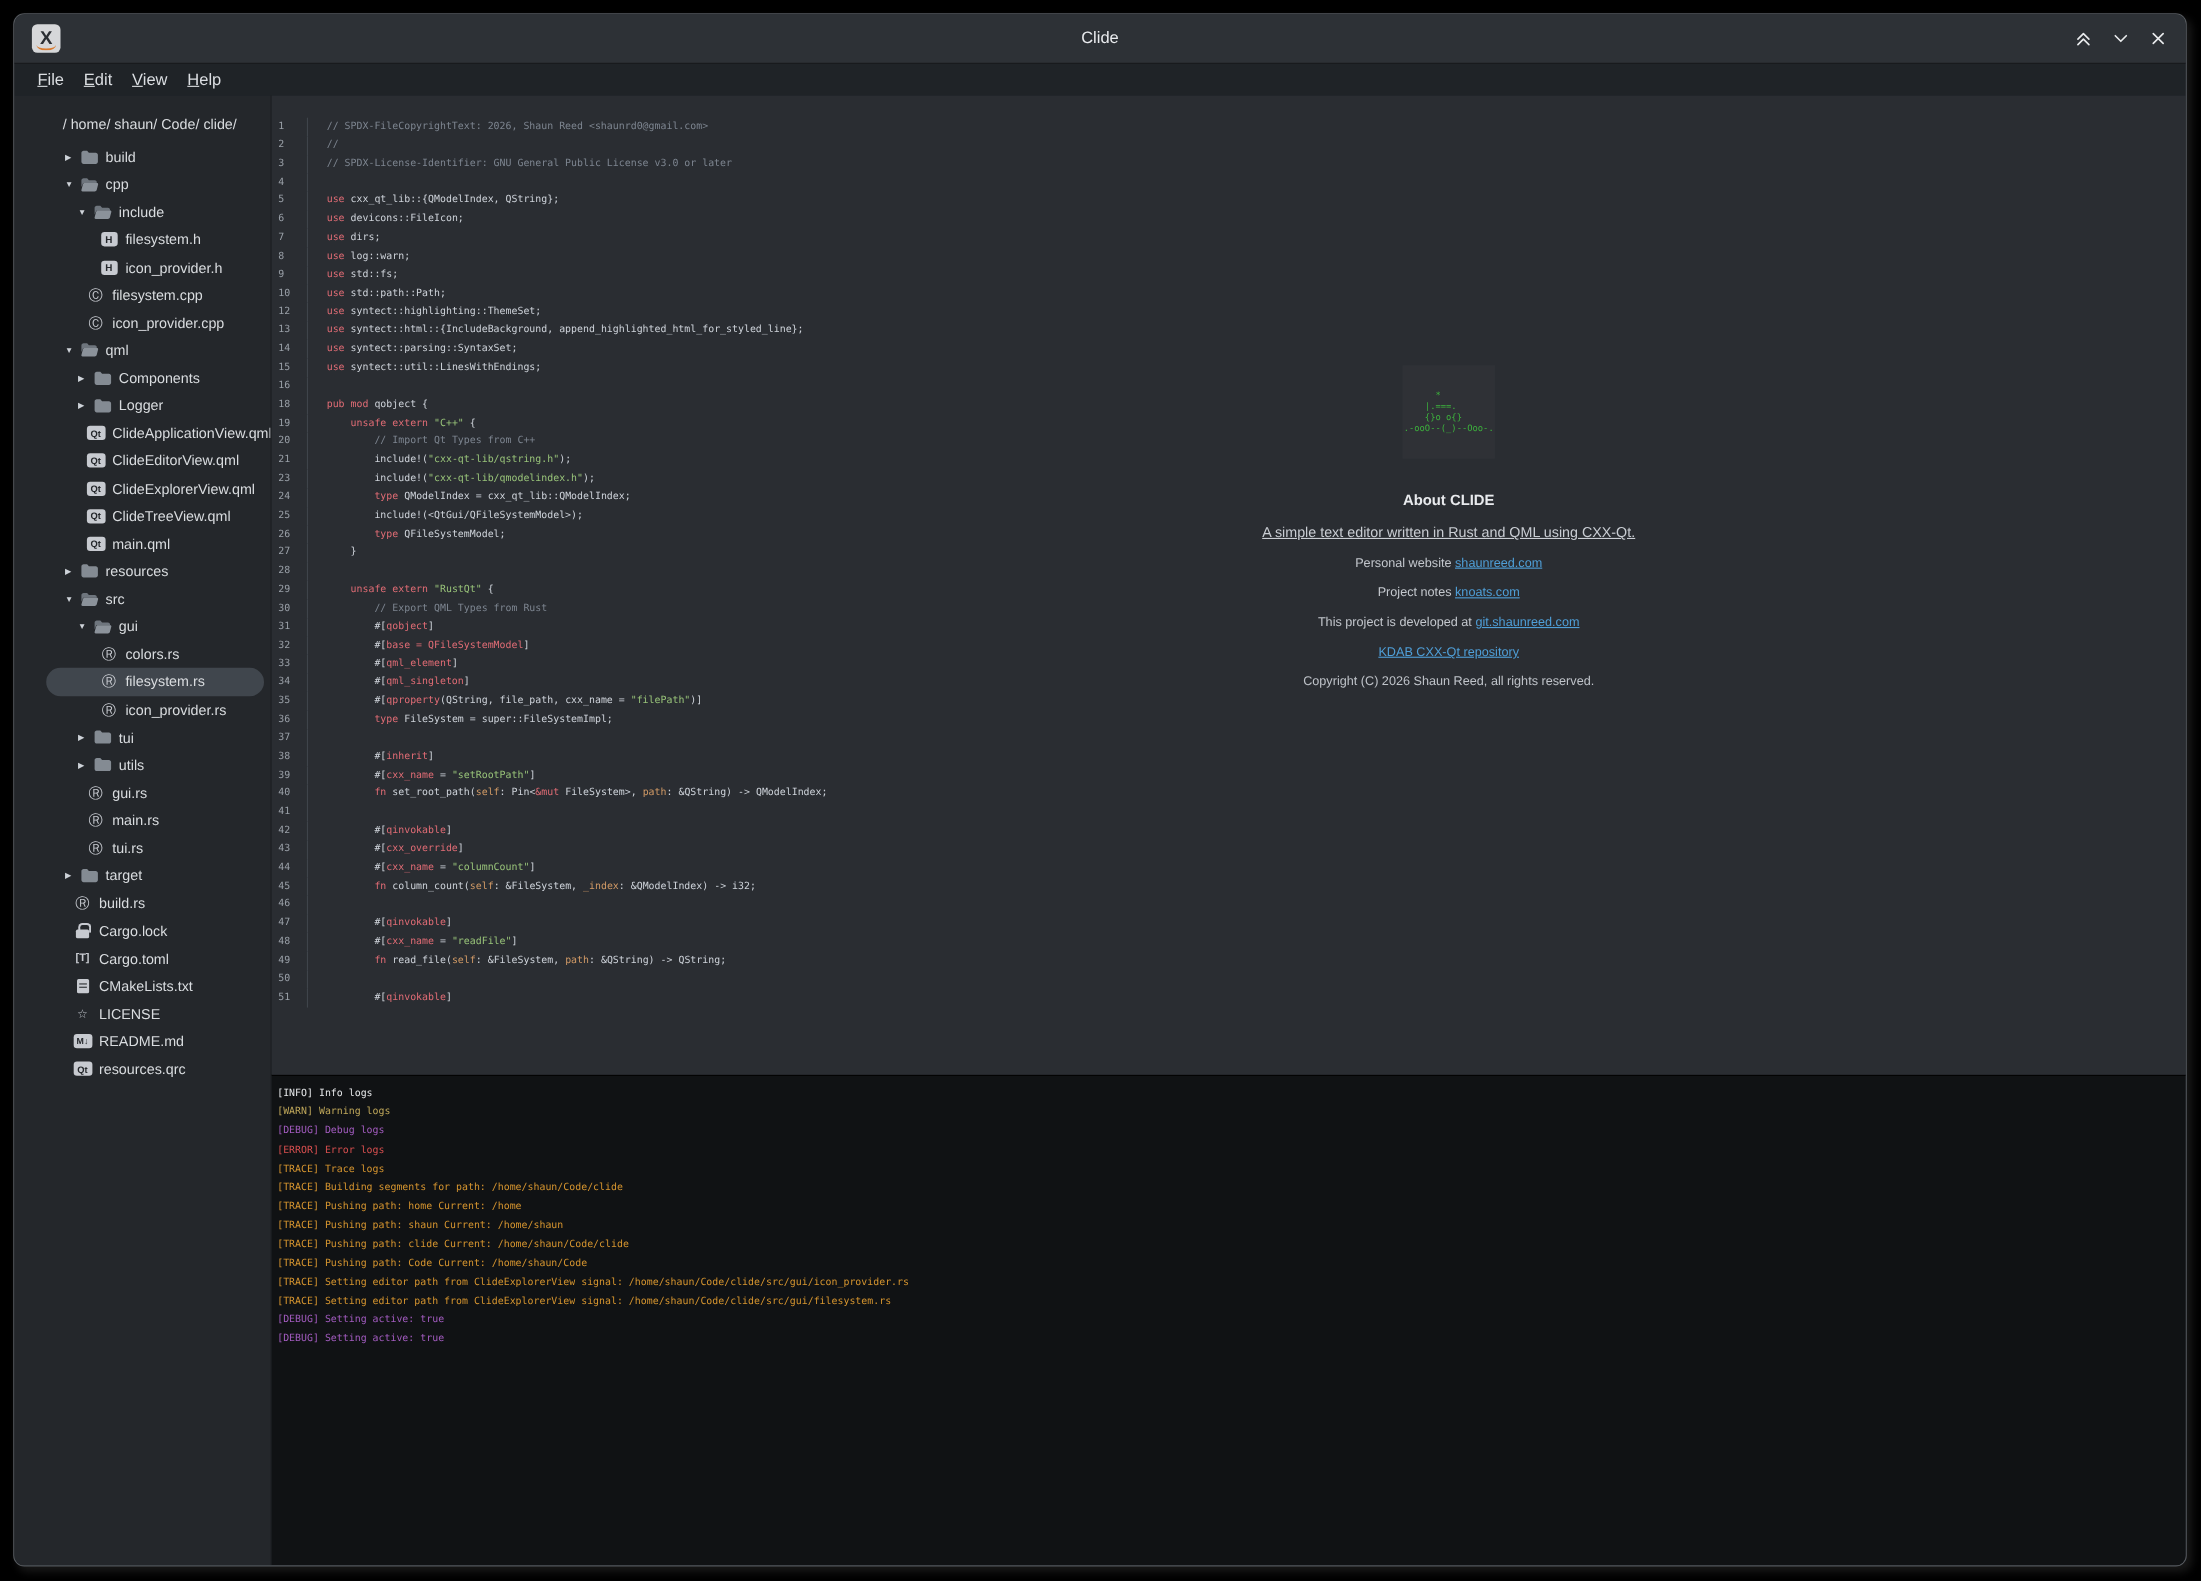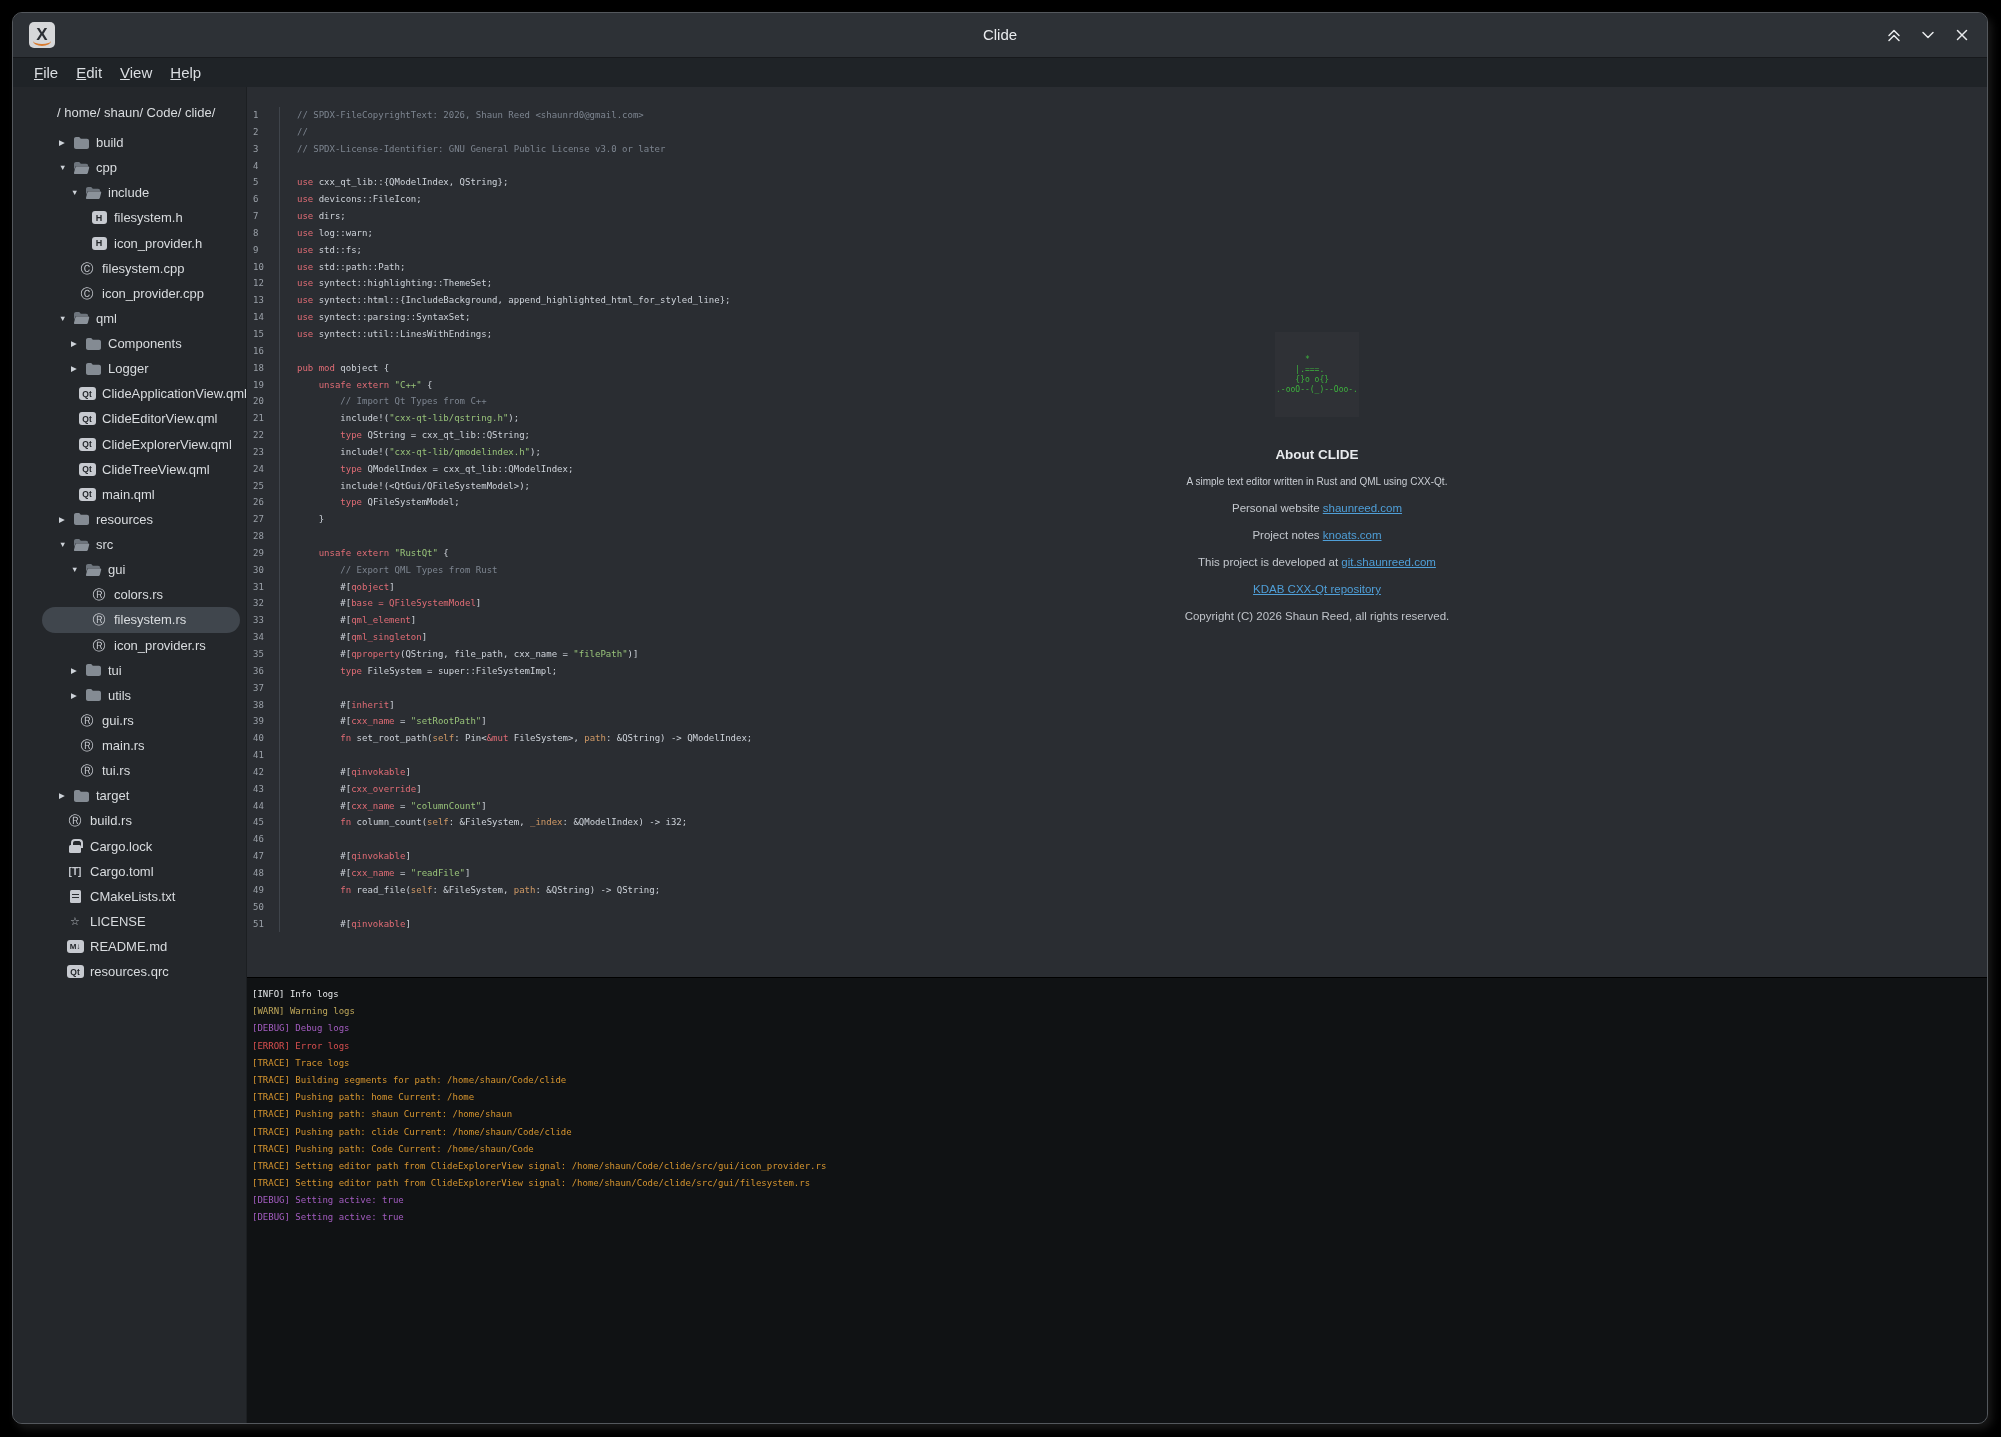--- a/index.html
+++ b/index.html
@@ -71,21 +71,21 @@
   .k { color:#e06c75; } .s { color:#98c379; } .c { color:#7d8590; }
   .t { color:#ced3da; } .p { color:#d19a66; }
 
   
   .about { position:absolute; left:890px; top:245px; width:360px; text-align:center; }
   .art-box { width:84px; height:85px; margin:0 auto; background:rgba(255,255,255,.025);
              display:flex; align-items:center; justify-content:center; }
   .art { font-family:"DejaVu Sans Mono",monospace; font-size:8px; line-height:10px;
          color:#3db33d; text-align:left; white-space:pre; }
   .a-title { margin-top:30px; font-size:13.5px; font-weight:bold; color:#e8eaed; }
-  .a-desc  { margin-top:14px; font-size:10px; color:#c9cdd3; }
+  .a-desc  { margin-top:14px; font-size:13px; color:#c9cdd3;text-decoration:underline; }
   .a-row   { margin-top:15px; font-size:11.5px; color:#c3c7cd; }
   .a-link  { color:#4f9fd8; text-decoration:underline; cursor:pointer; }
   .a-copy  { margin-top:15px; font-size:11.5px; color:#bfc3c9; }
 
   
   .console { flex:1; background:#101214; border-top:1px solid #000; padding:8px 0 0 5px; overflow:hidden; }
   .log { white-space:pre; font-family:"DejaVu Sans Mono",monospace; font-size:9px;
          line-height:17.2px; height:17.2px; }
   .lv-INFO  { color:#e6e8ea; } .lv-WARN { color:#bfa75a; } .lv-DEBUG { color:#a35cc0; }
   .lv-ERROR { color:#d84f4f; } .lv-TRACE { color:#d6952f; }
@@ -397,21 +397,20 @@
             <div class="cl"><span class="ln">10</span><span class="cd"><span class="k">use</span><span class="t"> std::path::Path;</span></span></div>
             <div class="cl"><span class="ln">12</span><span class="cd"><span class="k">use</span><span class="t"> syntect::highlighting::ThemeSet;</span></span></div>
             <div class="cl"><span class="ln">13</span><span class="cd"><span class="k">use</span><span class="t"> syntect::html::{IncludeBackground, append_highlighted_html_for_styled_line};</span></span></div>
             <div class="cl"><span class="ln">14</span><span class="cd"><span class="k">use</span><span class="t"> syntect::parsing::SyntaxSet;</span></span></div>
             <div class="cl"><span class="ln">15</span><span class="cd"><span class="k">use</span><span class="t"> syntect::util::LinesWithEndings;</span></span></div>
             <div class="cl"><span class="ln">16</span><span class="cd"></span></div>
             <div class="cl"><span class="ln">18</span><span class="cd"><span class="k">pub mod</span><span class="t"> qobject {</span></span></div>
             <div class="cl"><span class="ln">19</span><span class="cd"><span class="t">    </span><span class="k">unsafe extern</span><span class="t"> </span><span class="s">"C++"</span><span class="t"> {</span></span></div>
             <div class="cl"><span class="ln">20</span><span class="cd"><span class="t">        </span><span class="c">// Import Qt Types from C++</span></span></div>
             <div class="cl"><span class="ln">21</span><span class="cd"><span class="t">        include!(</span><span class="s">"cxx-qt-lib/qstring.h"</span><span class="t">);</span></span></div>
-            <div class="cl"><span class="ln">22</span><span class="cd"><span class="t">        </span><span class="k">type</span><span class="t"> QString = cxx_qt_lib::QString;</span></span></div>
             <div class="cl"><span class="ln">23</span><span class="cd"><span class="t">        include!(</span><span class="s">"cxx-qt-lib/qmodelindex.h"</span><span class="t">);</span></span></div>
             <div class="cl"><span class="ln">24</span><span class="cd"><span class="t">        </span><span class="k">type</span><span class="t"> QModelIndex = cxx_qt_lib::QModelIndex;</span></span></div>
             <div class="cl"><span class="ln">25</span><span class="cd"><span class="t">        include!(&lt;QtGui/QFileSystemModel&gt;);</span></span></div>
             <div class="cl"><span class="ln">26</span><span class="cd"><span class="t">        </span><span class="k">type</span><span class="t"> QFileSystemModel;</span></span></div>
             <div class="cl"><span class="ln">27</span><span class="cd"><span class="t">    }</span></span></div>
             <div class="cl"><span class="ln">28</span><span class="cd"></span></div>
             <div class="cl"><span class="ln">29</span><span class="cd"><span class="t">    </span><span class="k">unsafe extern</span><span class="t"> </span><span class="s">"RustQt"</span><span class="t"> {</span></span></div>
             <div class="cl"><span class="ln">30</span><span class="cd"><span class="t">        </span><span class="c">// Export QML Types from Rust</span></span></div>
             <div class="cl"><span class="ln">31</span><span class="cd"><span class="t">        #[</span><span class="k">qobject</span><span class="t">]</span></span></div>
             <div class="cl"><span class="ln">32</span><span class="cd"><span class="t">        #[</span><span class="k">base = QFileSystemModel</span><span class="t">]</span></span></div>

